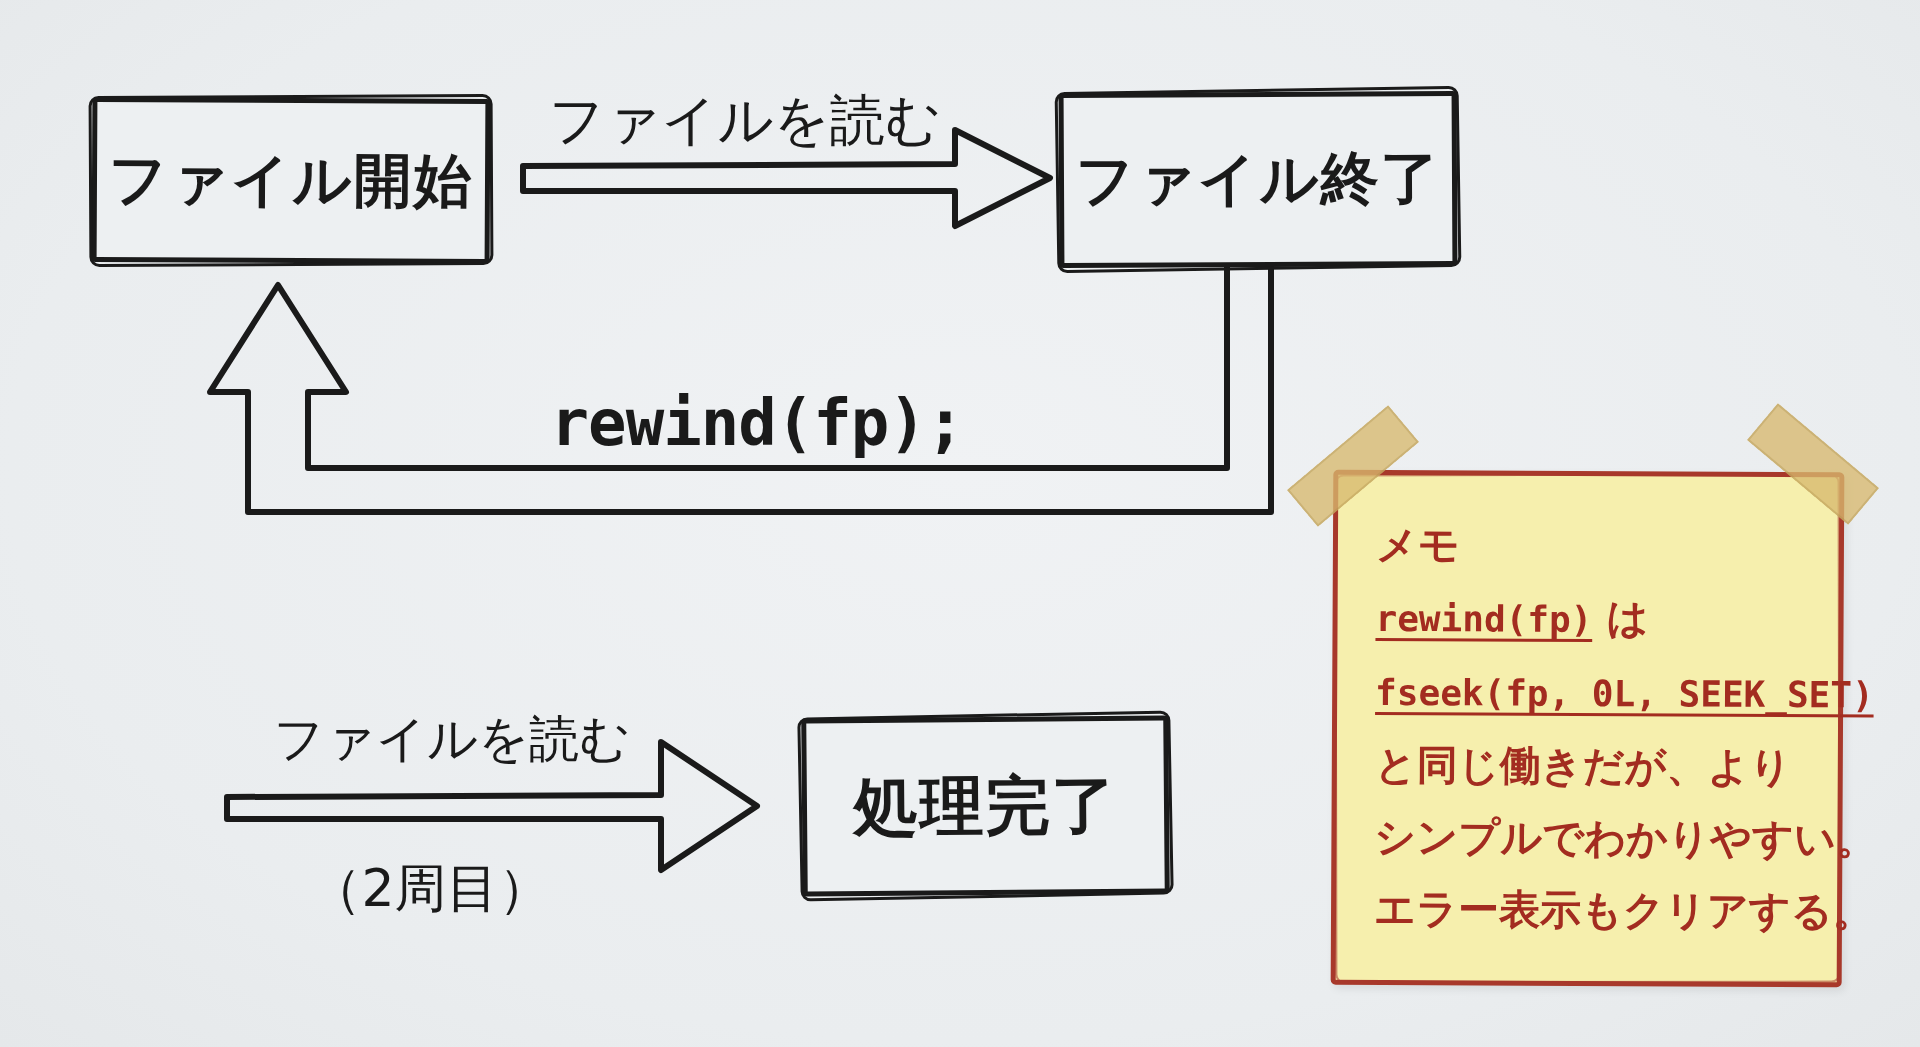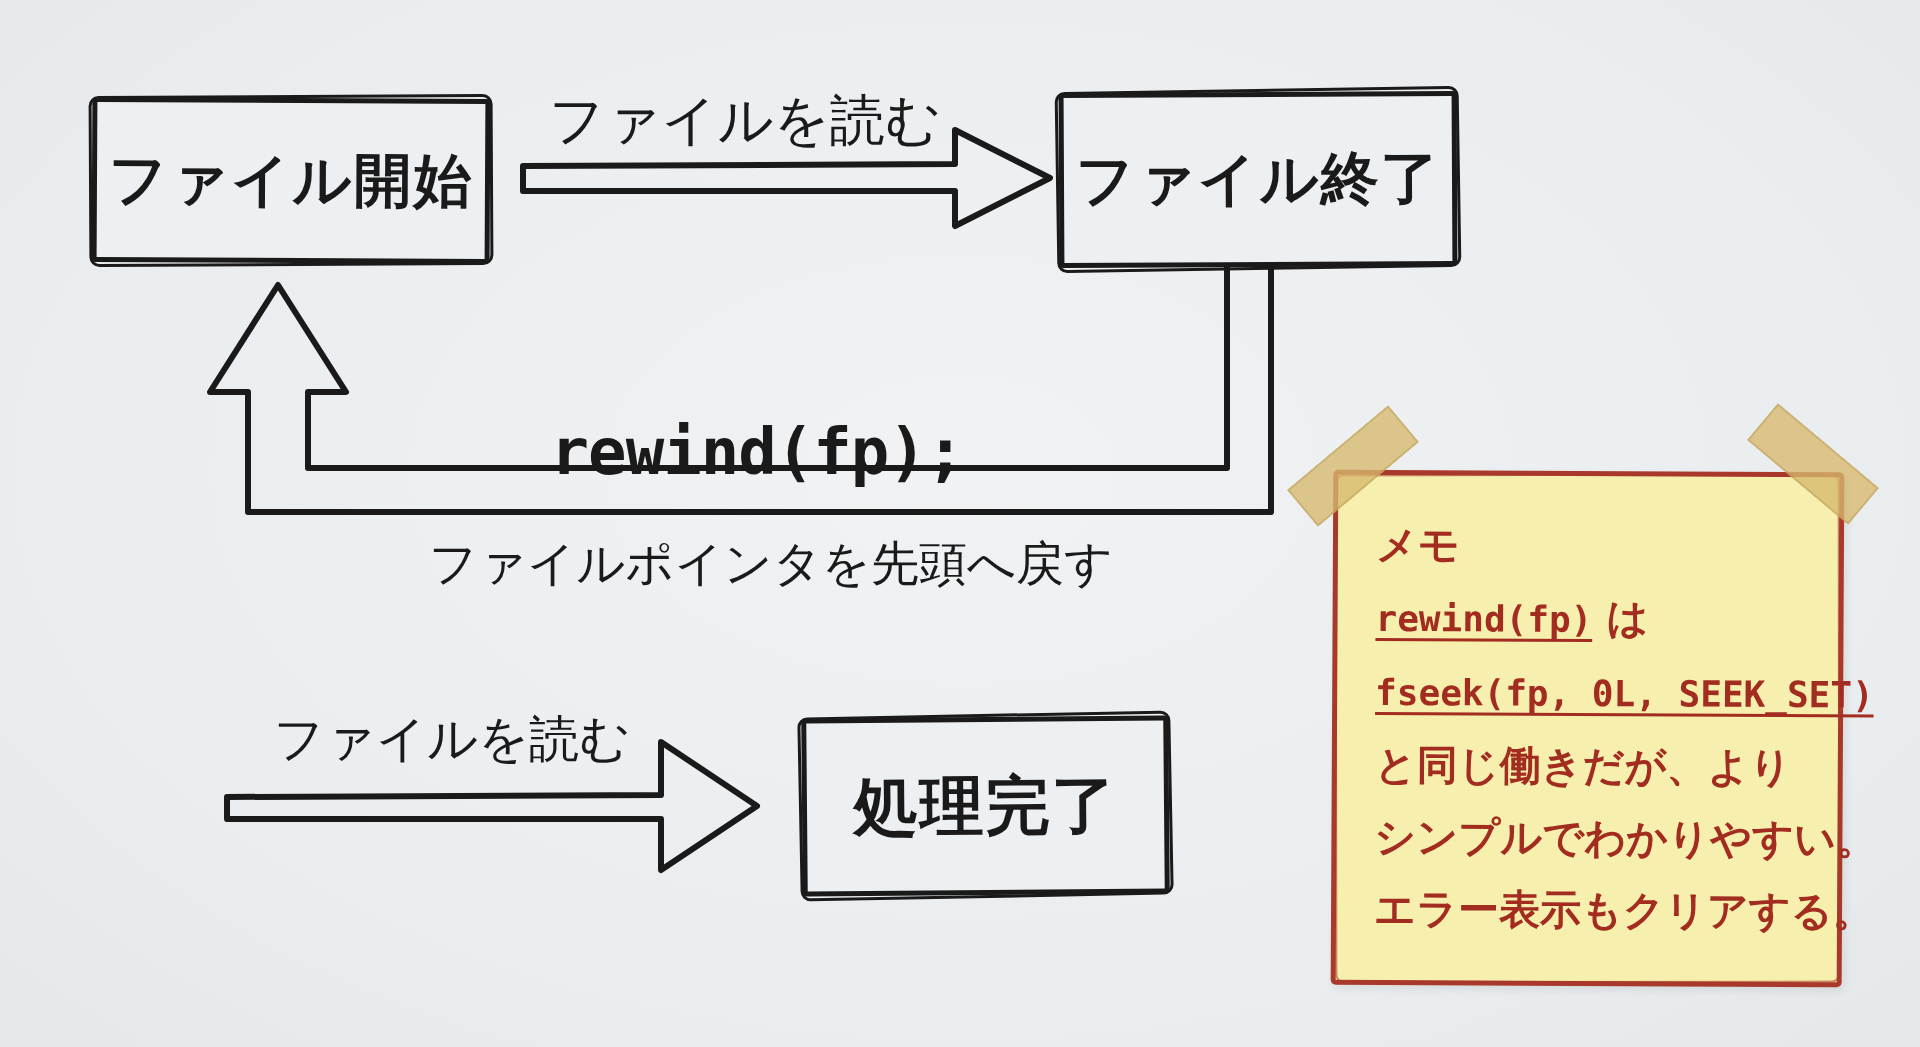--- a/index.html
+++ b/index.html
@@ -57,21 +57,21 @@
   .float-label {
     position: absolute;
     z-index: 3;
     font-weight: 400;
     white-space: nowrap;
     transform: translateX(-50%);
   }
 
   #label-read-1  { left: 745px; top: 84px;  font-size: 55px; }
   #label-pass-1  { left: 725px; top: 222px; font-size: 55px; }
-  #label-rewind  { left: 757px; top: 386px; font-size: 64px; font-family: "DejaVu Sans Mono", monospace; font-weight: 700; letter-spacing: -1px; margin-top: 29px; }
+  #label-rewind  { left: 757px; top: 386px; font-size: 64px; font-family: "DejaVu Sans Mono", monospace; font-weight: 700; letter-spacing: -1px; }
   #label-pointer { left: 771px; top: 532px; font-size: 48px; }
   #label-read-2  { left: 452px; top: 706px; font-size: 50px; }
   #label-pass-2  { left: 430px; top: 854px; font-size: 52px; }
 
   
   .note {
     position: absolute;
     z-index: 2;
     left: 1332px; top: 471px;
     width: 511px; height: 515px;
@@ -138,23 +138,23 @@
     <span class="box-label">ファイル終了</span>
   </div>
 
   <div class="sketch-box" id="box-done">
     <span class="box-label">処理完了</span>
   </div>
 
   <div class="float-label" id="label-read-1">ファイルを読む</div>
 
   <div class="float-label" id="label-rewind">rewind(fp);</div>
-  <div class="float-label" id="label-pointer">ファイルポインタを先頭へ戻す</div>
 
   <div class="float-label" id="label-read-2">ファイルを読む</div>
+  <div class="float-label" id="label-pass-2">（2周目）</div>
 
   <div class="note">
     <div class="note-line">メモ</div>
     <div class="note-line">
       <span class="note-code">rewind(fp)</span><span> は</span>
     </div>
     <div class="note-line">
       <span class="note-code">fseek(fp, 0L, SEEK_SET)</span>
     </div>
     <div class="note-line">と同じ働きだが、より</div>

